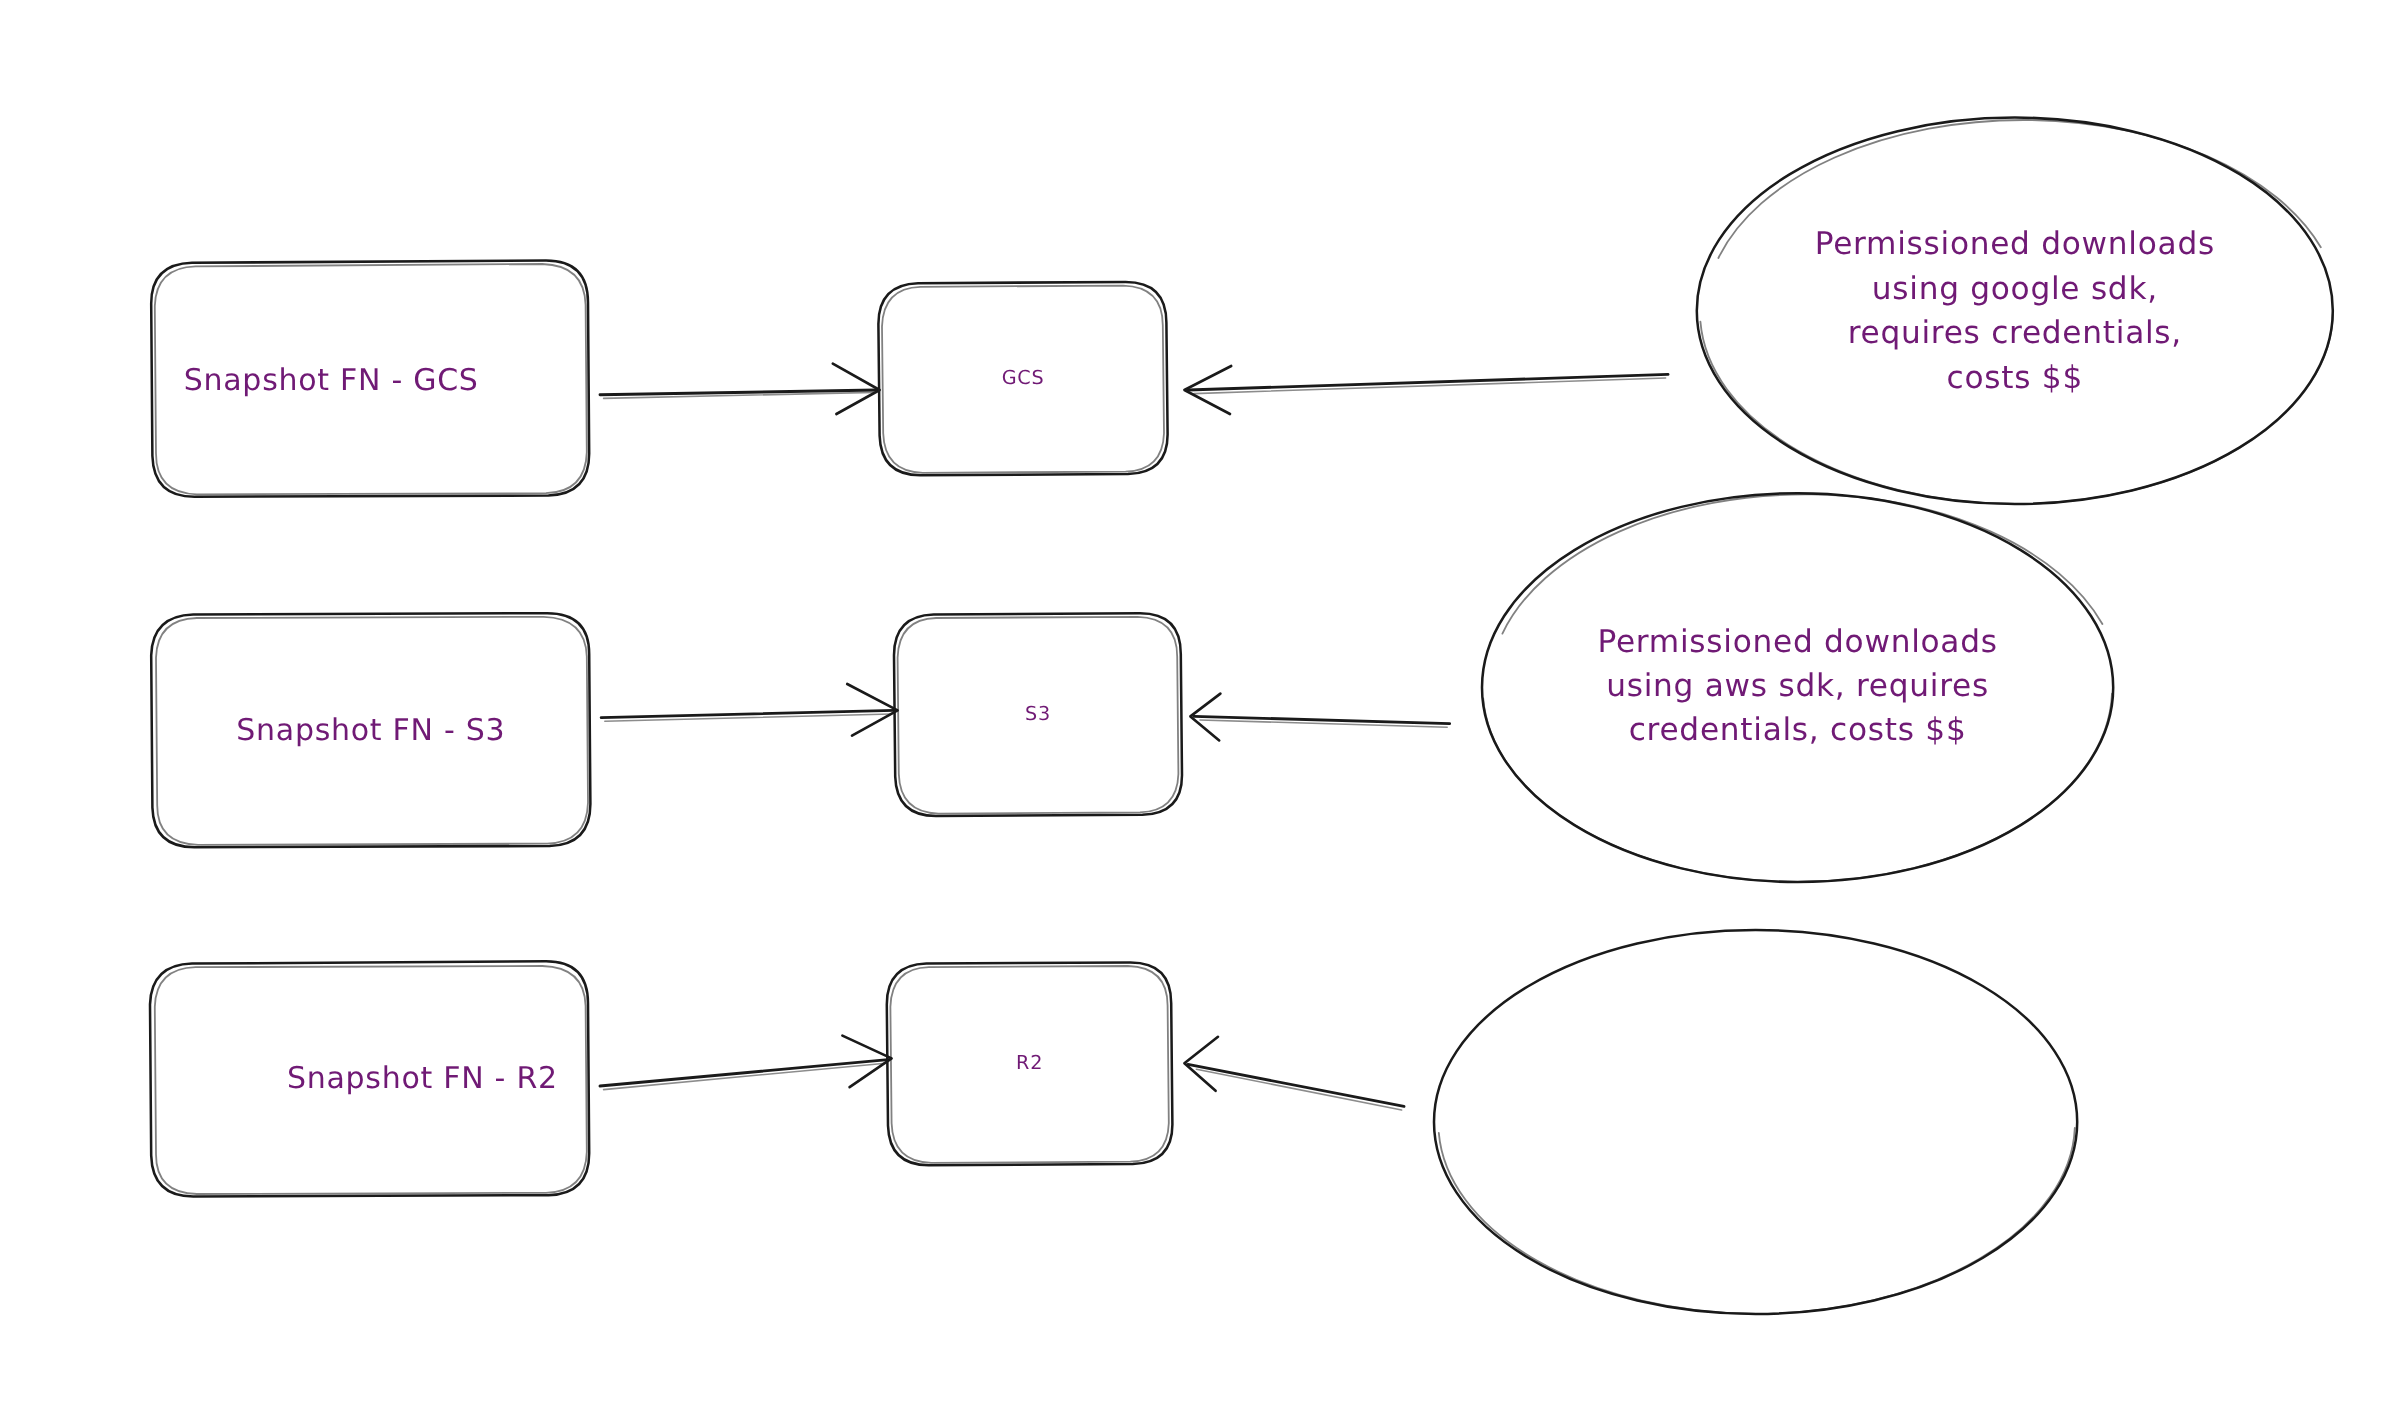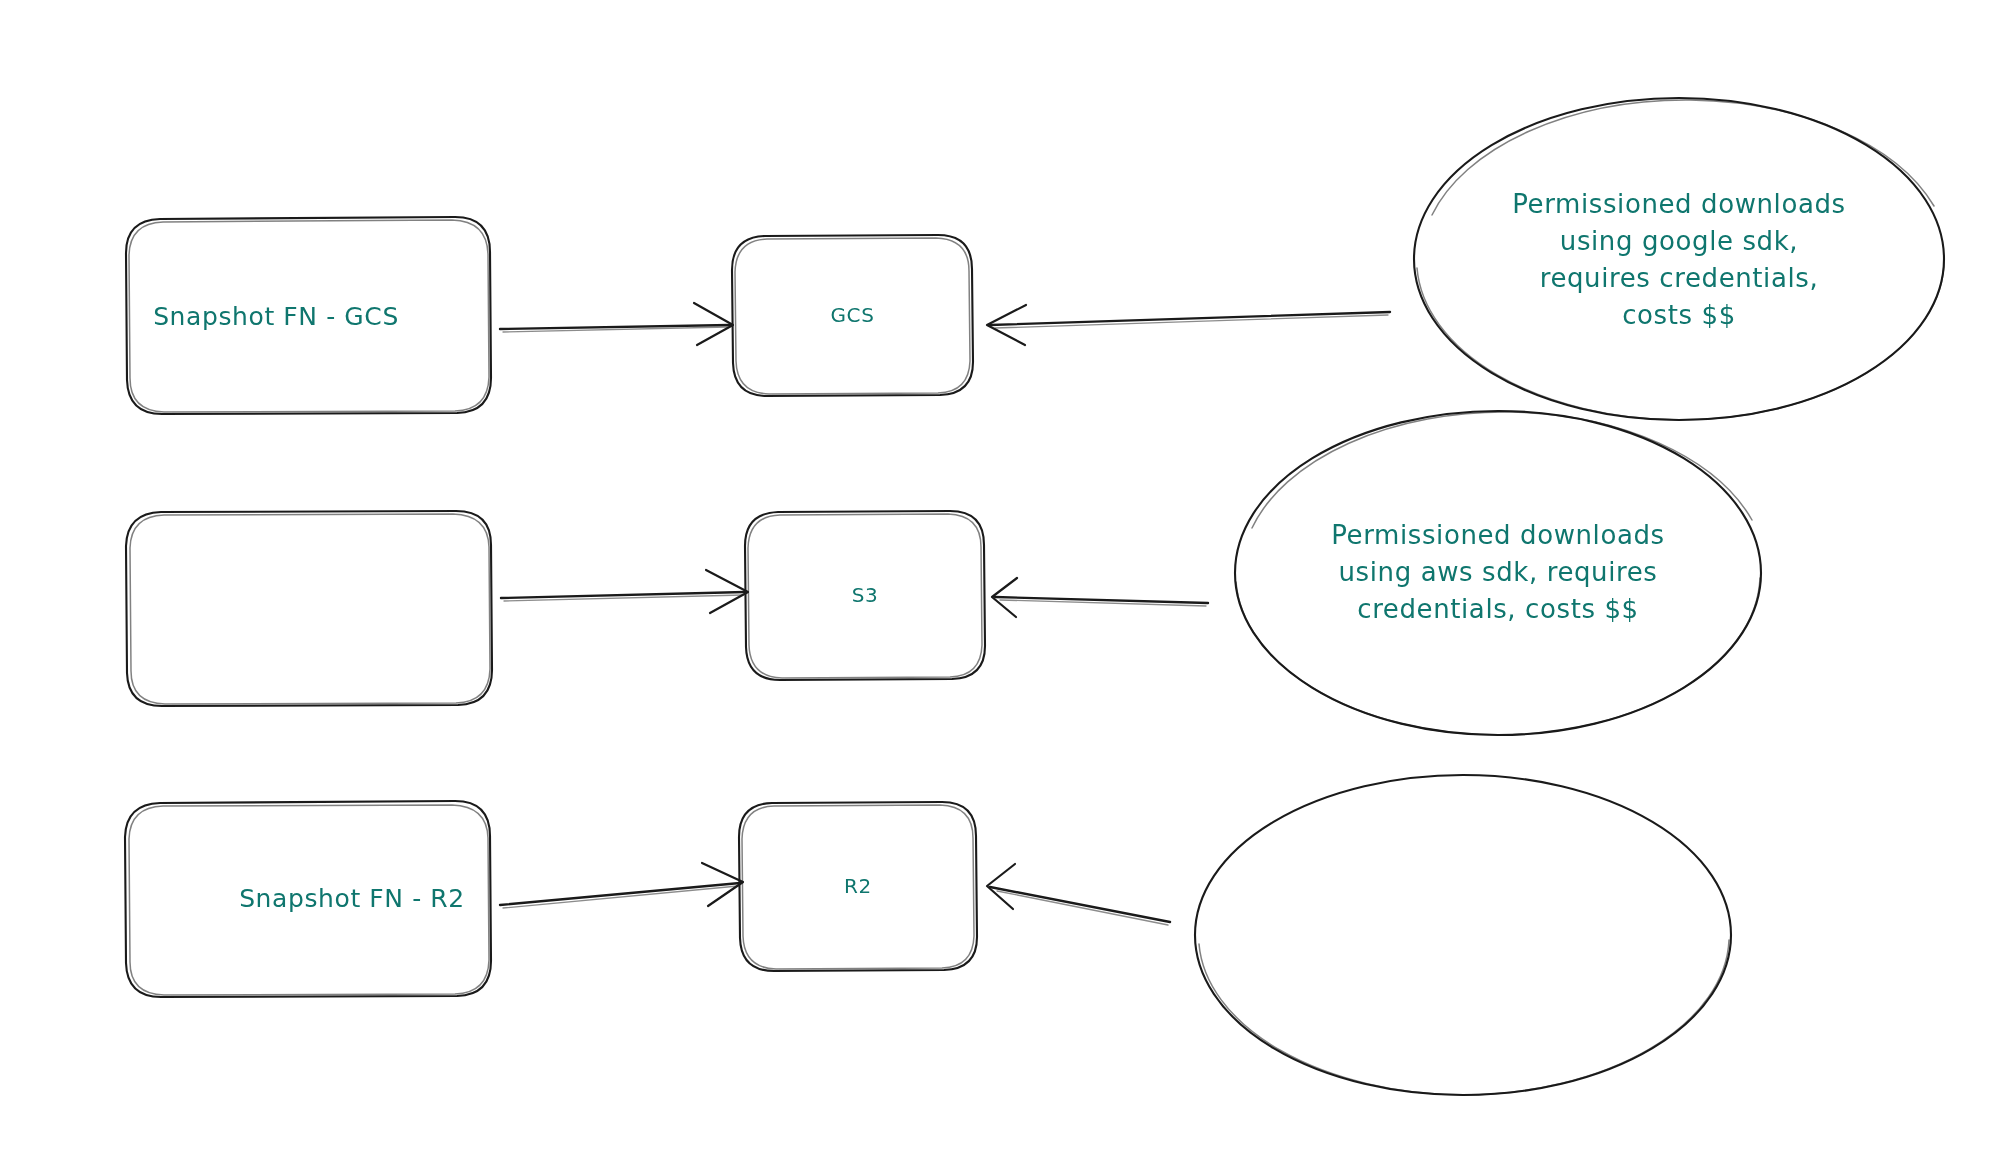--- a/index.html
+++ b/index.html
@@ -49,32 +49,32 @@
   }
   .edge-head {
     stroke-width: 2.2;
   }
   .node-label {
     position: absolute;
     display: flex;
     align-items: center;
     justify-content: center;
     text-align: center;
-    color: #0f766e;
+    color: #701a75;
     font-family: "DejaVu Sans", sans-serif;
     letter-spacing: 0.6px;
     line-height: 1.42;
     pointer-events: none;
     white-space: pre-line;
   }
   .label-box {
     font-size: 25px;
   }
   .label-store {
-    font-size: 20px;
+    font-size: 16px;
   }
   .label-note {
     font-size: 26px;
   }
 </style>
 </head>
 <body>
 
 <div id="canvas">
 
@@ -167,20 +167,21 @@
 
   <div class="node-label label-box" style="left:126px; top:219px; width:300px; height:195px;">Snapshot FN - GCS</div>
 
   <div class="node-label label-store" style="left:732px; top:235px; width:241px; height:161px;">GCS</div>
 
   <div class="node-label label-note" style="left:1439px; top:150px; width:480px; height:220px;">Permissioned downloads
 using google sdk,
 requires credentials,
 costs $$</div>
 
+  <div class="node-label label-box" style="left:126px; top:511px; width:366px; height:195px;">Snapshot FN - S3</div>
 
   <div class="node-label label-store" style="left:745px; top:511px; width:240px; height:169px;">S3</div>
 
   <div class="node-label label-note" style="left:1258px; top:470px; width:480px; height:205px;">Permissioned downloads
 using aws sdk, requires
 credentials, costs $$</div>
 
   <div class="node-label label-box" style="left:125px; top:801px; width:366px; height:196px;margin-left:44px;">Snapshot FN - R2</div>
 
   <div class="node-label label-store" style="left:739px; top:802px; width:238px; height:169px;">R2</div>

